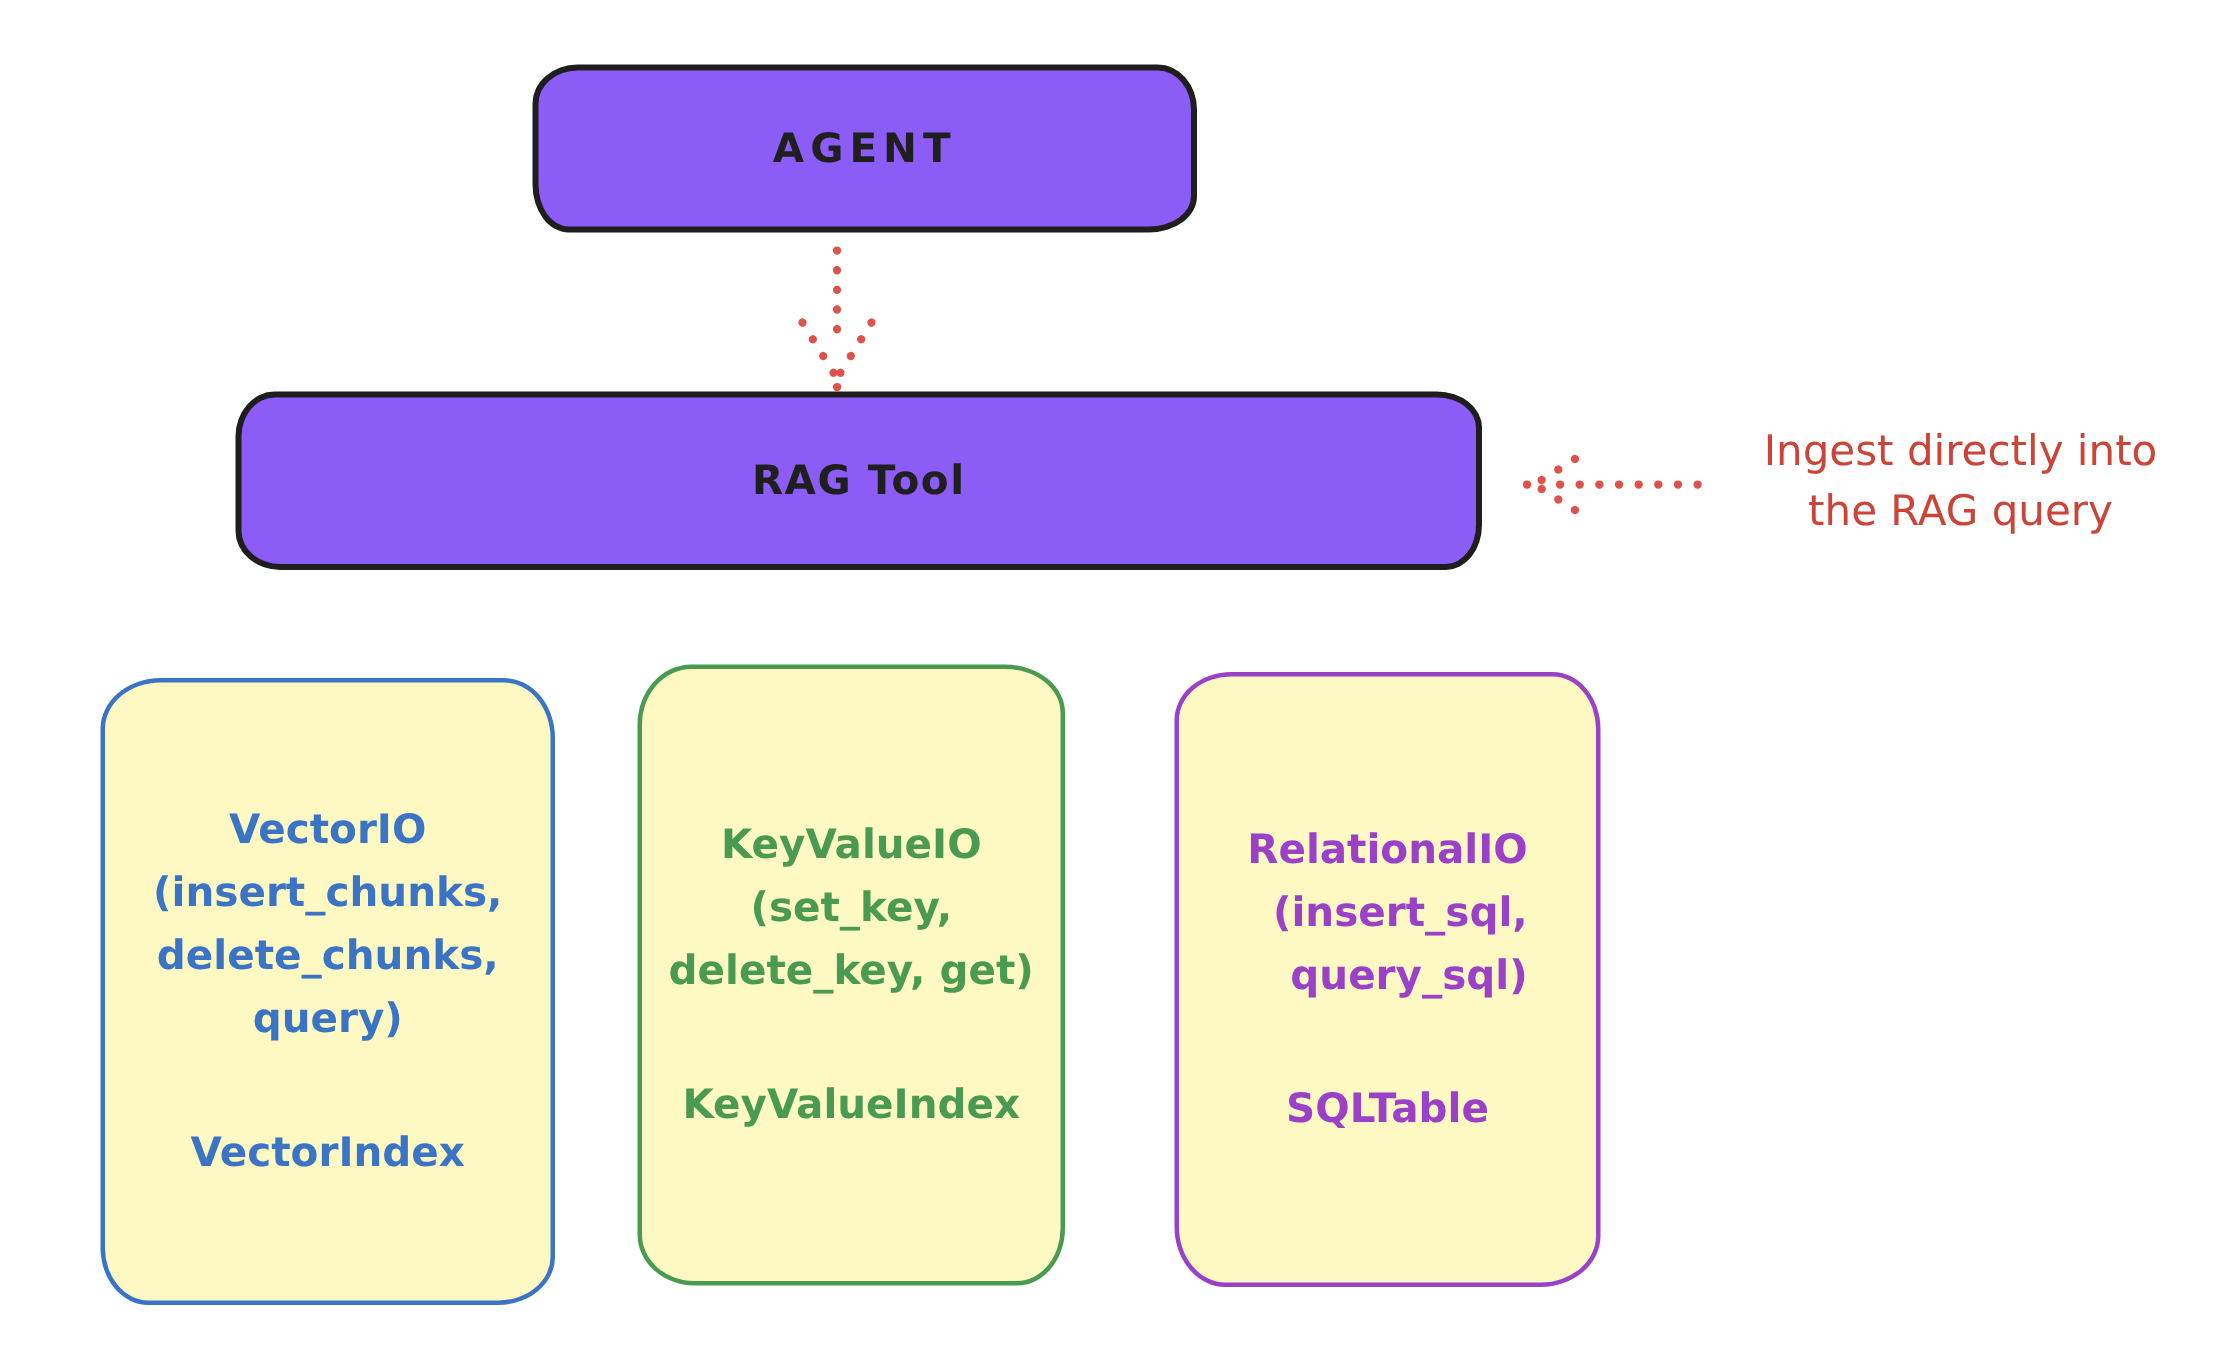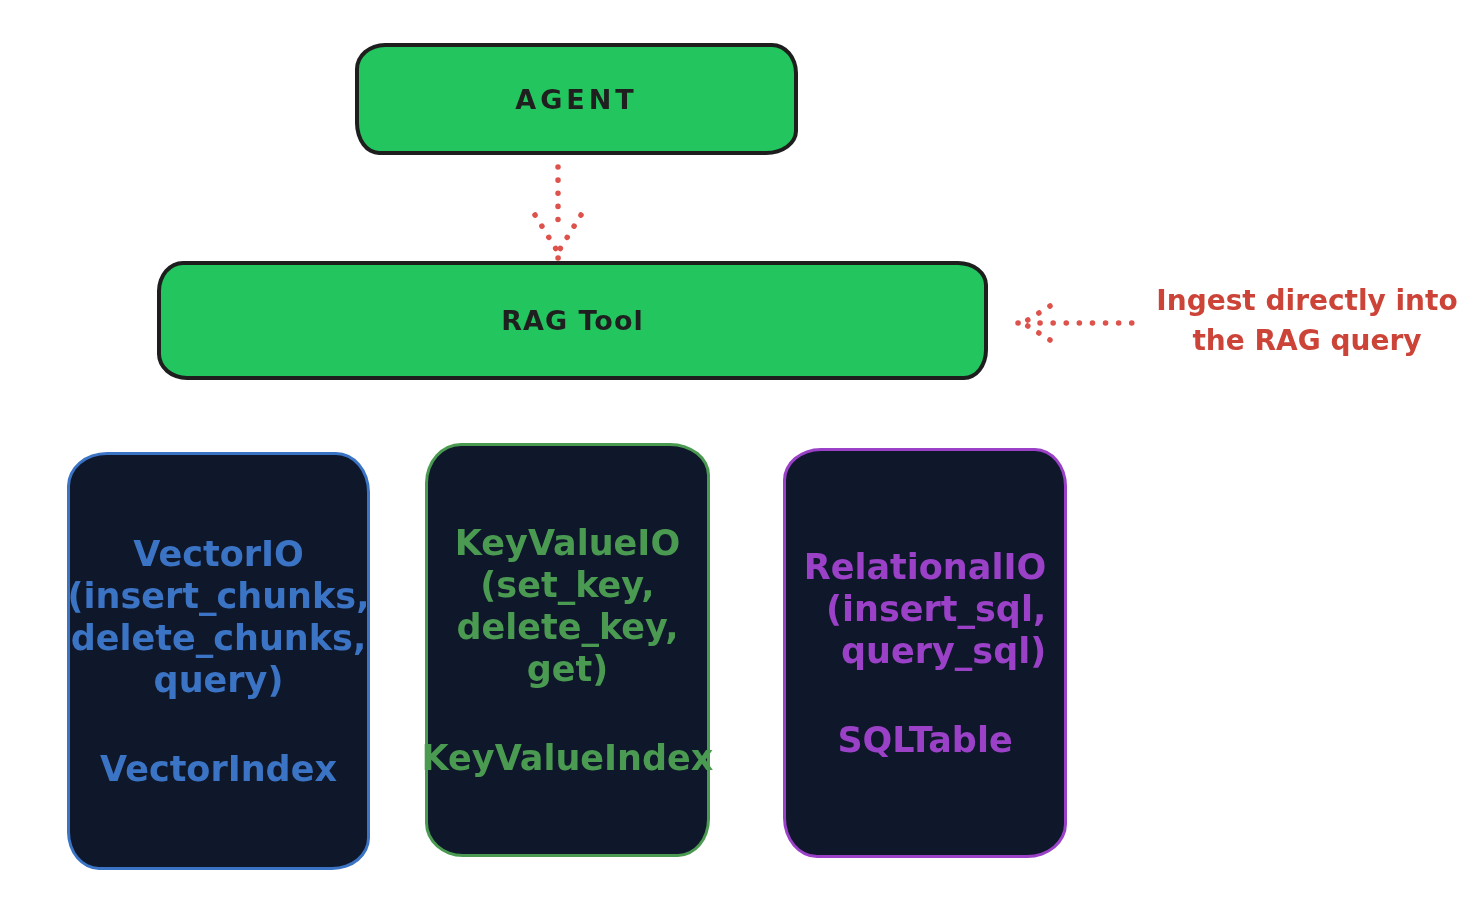--- a/index.html
+++ b/index.html
@@ -14,21 +14,21 @@
     height: 910px;
     background: #ffffff;
     overflow: hidden;
   }
   .node {
     position: absolute;
     box-sizing: border-box;
     display: flex;
     align-items: center;
     justify-content: center;
-    background: #22c55e;
+    background: #8b5cf6;
   }
   
   .node.black {
     border: 4px solid #1e1e1e;
     color: #1f1f1f;
     font-size: 27px;
     font-weight: 600;
   }
   .agent-box {
     left: 355px; top: 43px;
@@ -44,24 +44,24 @@
   }
   
   .backend {
     position: absolute;
     box-sizing: border-box;
     display: flex;
     flex-direction: column;
     align-items: center;
     justify-content: center;
     text-align: center;
-    font-size: 35px;
+    font-size: 27px;
     font-weight: 600;
     line-height: 42px;
-    background: #0f172a;
+    background: #fef9c3;
   }
   .backend .index-label { margin-top: 47px; }
   .backend-vector {
     left: 67px; top: 452px; width: 303px; height: 418px;
     border: 3.5px solid #3b74c4; color: #3b74c4;
     border-radius: 40px 34px 38px 32px / 34px 40px 32px 38px;
   }
   .backend-keyvalue {
     left: 425px; top: 443px; width: 285px; height: 414px;
     border: 3.5px solid #4a9b51; color: #4a9b51;
@@ -74,21 +74,21 @@
     text-align: right;
   }
   
   .annotation-text {
     position: absolute;
     left: 1133px; top: 281px;
     width: 348px;
     text-align: center;
     color: #cc4438;
     font-size: 28px;
-    font-weight: 700;
+    font-weight: 400;
     line-height: 40px;
   }
   svg.arrow { position: absolute; overflow: visible; }
   .red-dots {
     stroke: #dd534b;
     stroke-width: 5.5;
     fill: none;
     stroke-linecap: round;
     stroke-dasharray: 0.1 13;
   }

